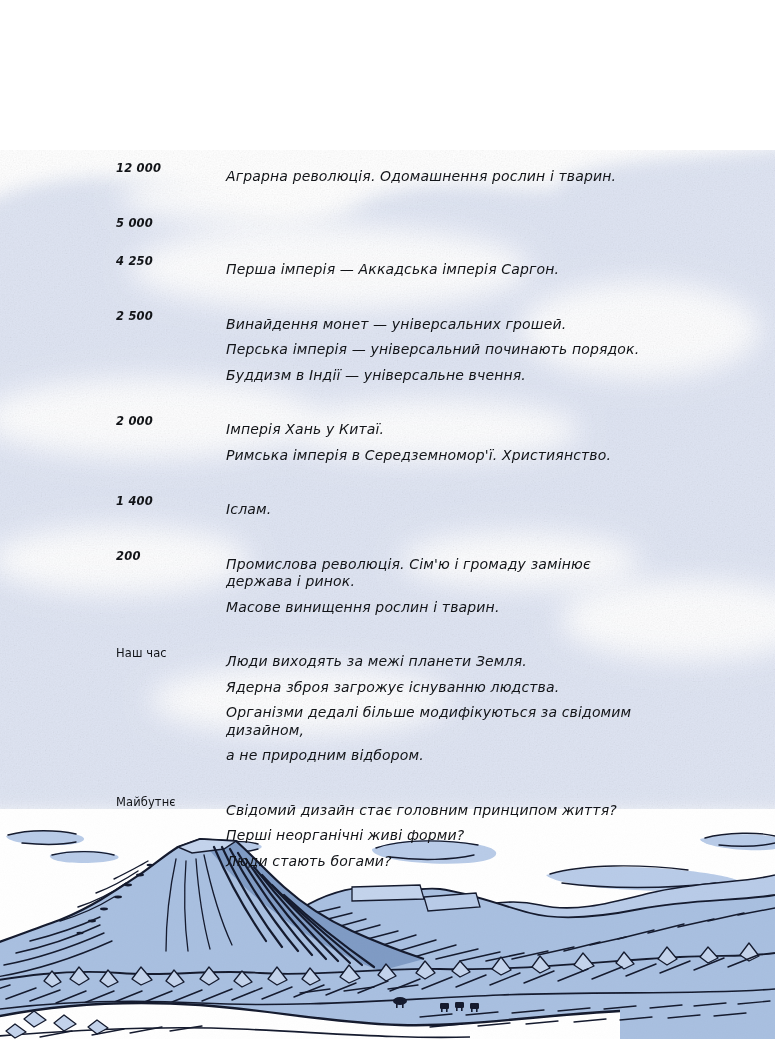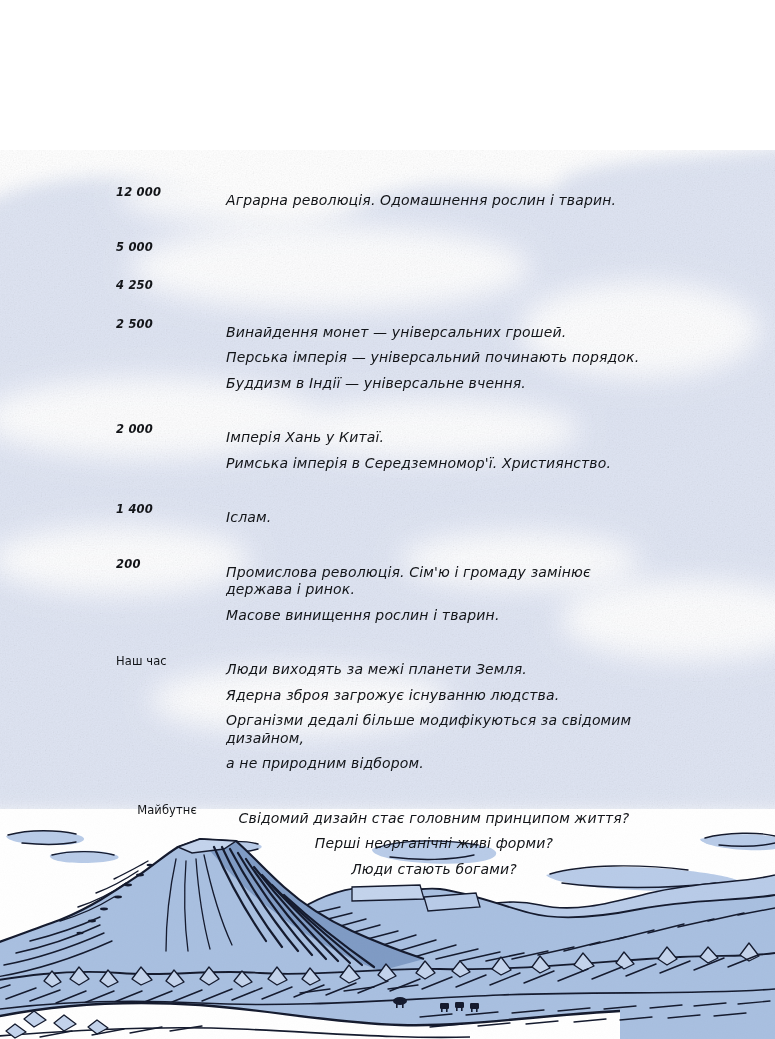--- a/index.html
+++ b/index.html
@@ -21,31 +21,31 @@
     position: absolute;
     inset: 0;
     z-index: 0;
     pointer-events: none;
   }
 
   
   #timeline {
     position: absolute;
     left: 116px;
-    top: 184px;
+    top: 160px;
     width: 534px;
     z-index: 3;
   }
 
   .row {
     display: flex;
     align-items: flex-start;
     margin-bottom: 21px;
   }
-  .row:last-child { margin-bottom: 0; text-align: center; }
+  .row:last-child { margin-bottom: 0; }
 
   .year {
     width: 102px;
     flex: 0 0 102px;
     font-family: "DejaVu Sans", sans-serif;
     font-style: italic;
     font-weight: bold;
     font-size: 11.5px;
     line-height: 17.5px;
     color: #121418;
@@ -156,20 +156,23 @@
       <p>Аграрна революція. Одомашнення рослин і тварин.</p>
     </div>
   </div>
 
   <div class="row">
     <div class="year">5 000</div>
   </div>
 
   <div class="row">
     <div class="year">4 250</div>
+    <div class="events">
+      <p>Перша імперія — Аккадська імперія Саргон.</p>
+    </div>
   </div>
 
   <div class="row">
     <div class="year">2 500</div>
     <div class="events">
       <p>Винайдення монет — універсальних грошей.</p>
       <p>Перська імперія — універсальний починають порядок.</p>
       <p>Буддизм в Індії — універсальне вчення.</p>
     </div>
   </div>

